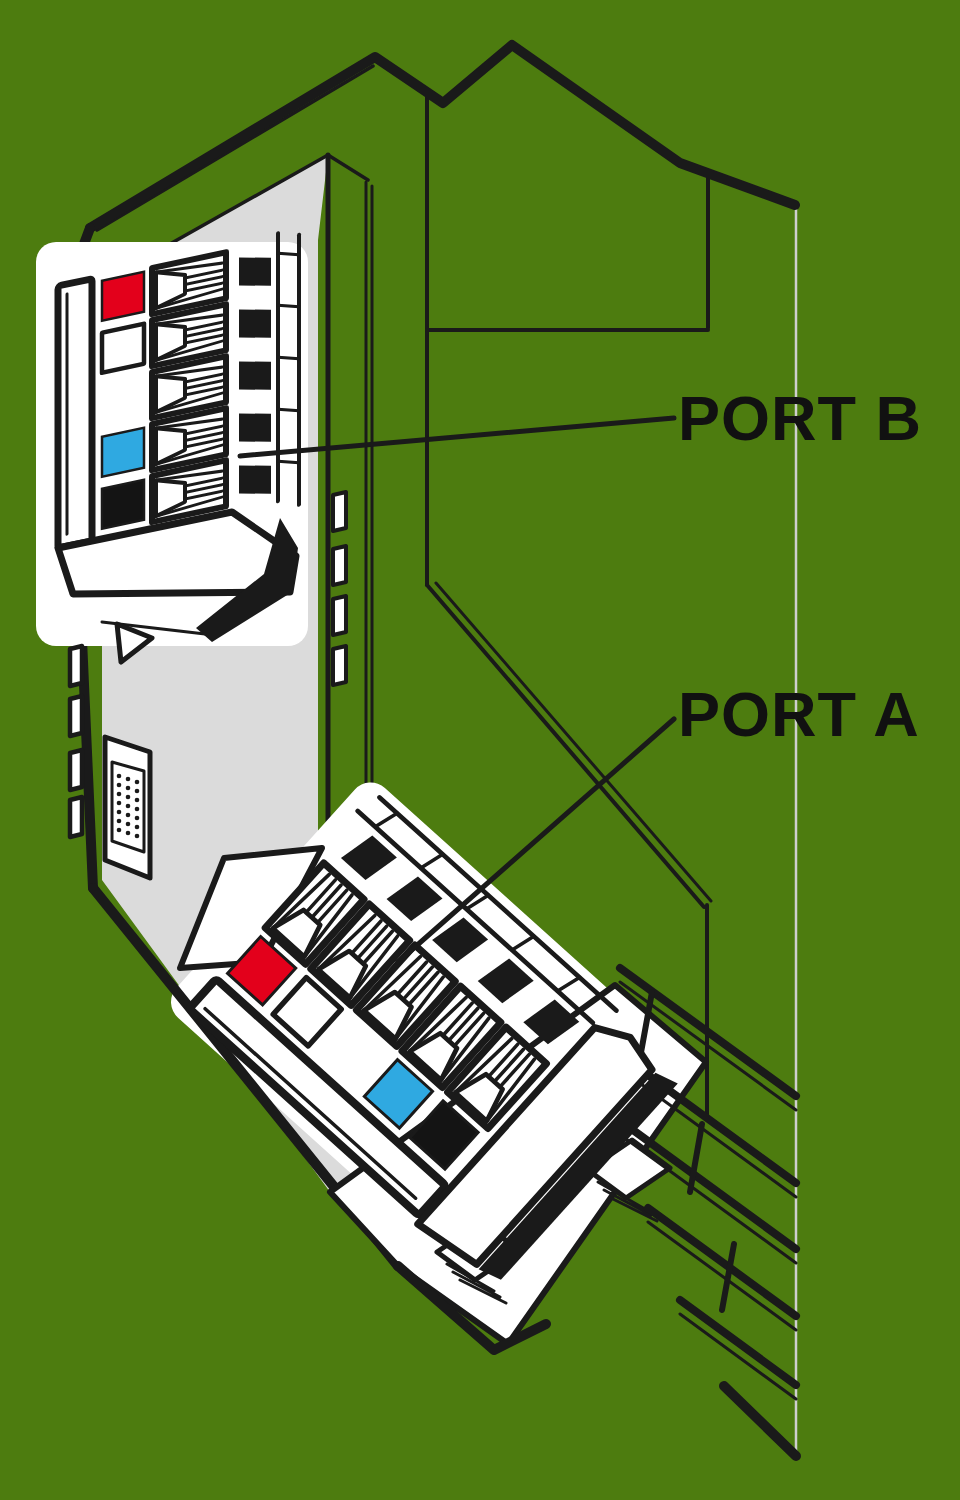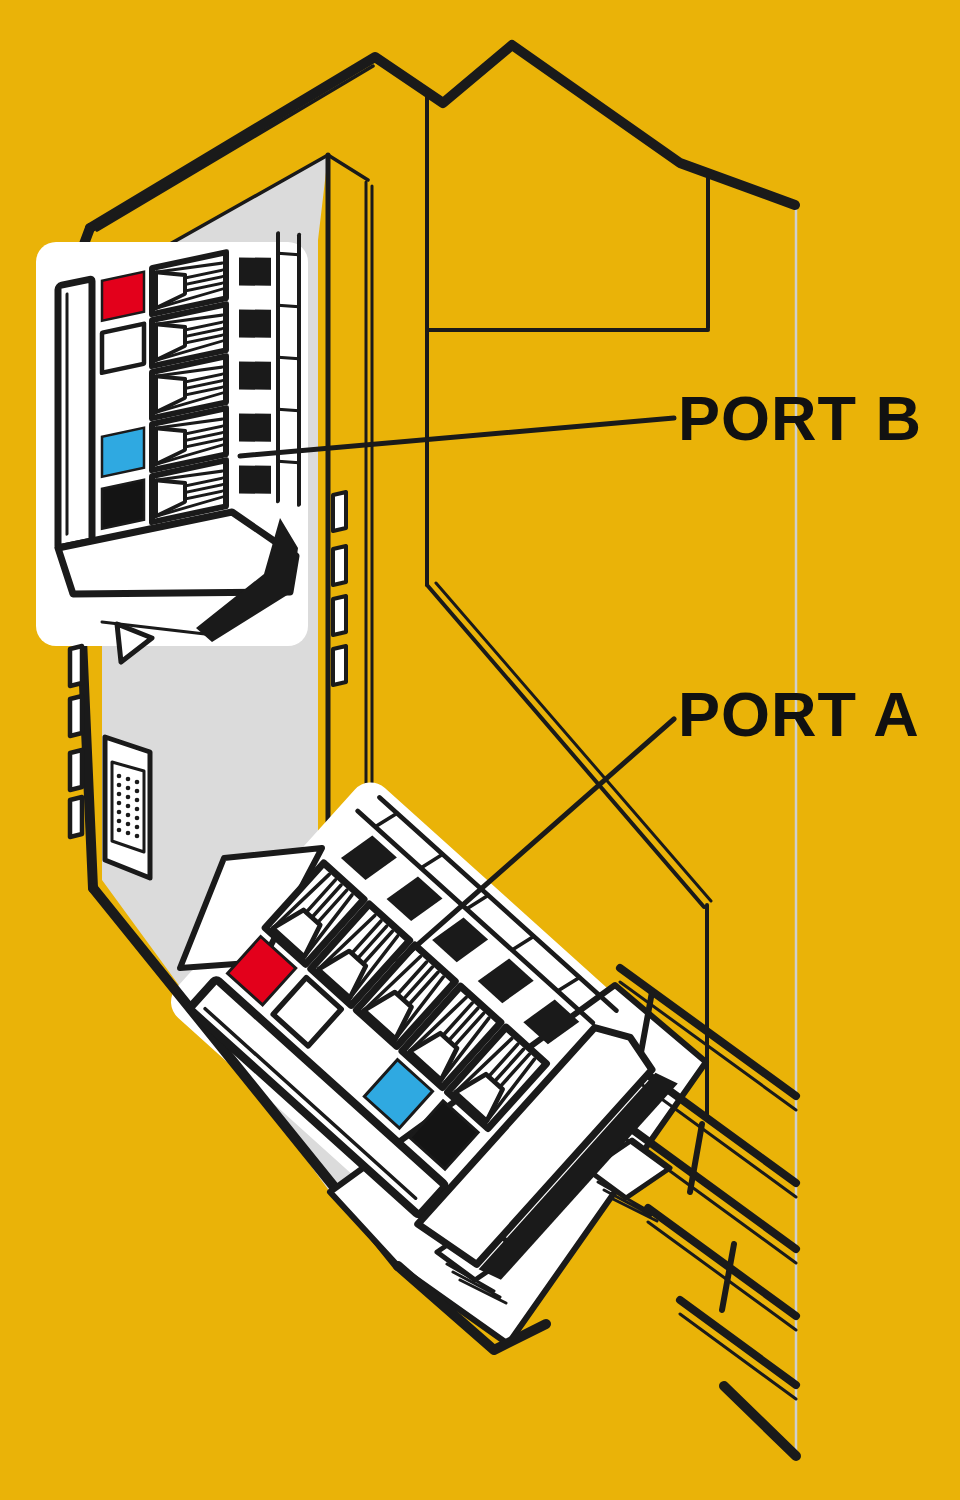--- a/index.html
+++ b/index.html
@@ -1,16 +1,16 @@
 <!DOCTYPE html>
 <html><head>
 <meta charset="utf-8">
 <style>
   html,body{margin:0;padding:0;background:#ffffff;}
-  #stage{position:relative;width:960px;height:1500px;background:#eab308;overflow:hidden;}
+  #stage{position:relative;width:960px;height:1500px;background:#4d7c0f;overflow:hidden;}
   svg{position:absolute;left:0;top:0;}
   .ln{fill:none;stroke:#1a1a1a;stroke-linecap:round;stroke-linejoin:round;}
   .fw{fill:#ffffff;stroke:#1a1a1a;stroke-linejoin:round;}
   .fd{fill:#1a1a1a;stroke:none;}
   .halo{fill:#ffffff;stroke:none;}
   .port-label{font-family:"Liberation Sans",sans-serif;font-weight:700;font-size:63px;fill:#111111;letter-spacing:1px;}
 </style>
 </head>
 <body>
 

